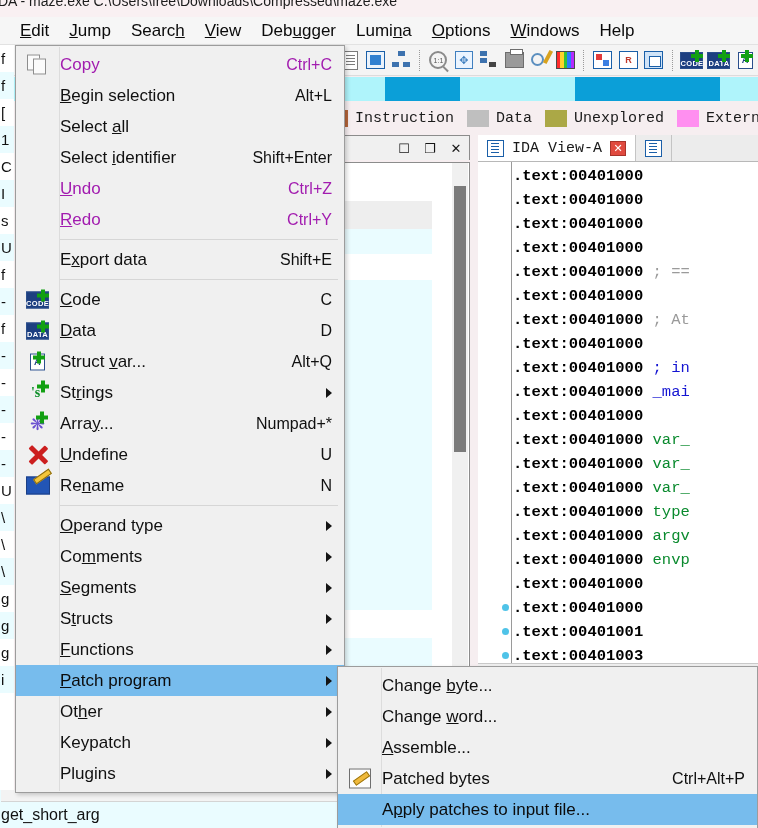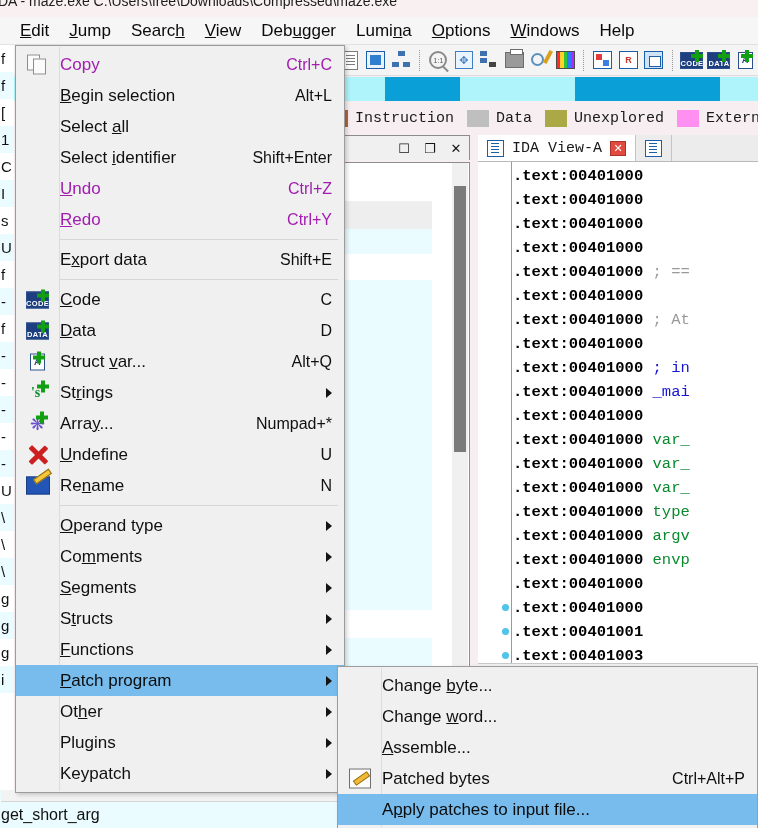--- a/index.html
+++ b/index.html
@@ -750,25 +750,25 @@
     </div>
     <div class="mrow sel">
       <span class="lbl"><u>P</u>atch program</span>
       <span class="arw"></span>
     </div>
     <div class="mrow">
       <span class="lbl">Ot<u>h</u>er</span>
       <span class="arw"></span>
     </div>
     <div class="mrow">
+      <span class="lbl">Keypatch</span>
+      <span class="arw"></span>
+    </div>
+    <div class="mrow">
       <span class="lbl">Plu<u>g</u>ins</span>
-      <span class="arw"></span>
-    </div>
-    <div class="mrow">
-      <span class="lbl">Keypatch</span>
       <span class="arw"></span>
     </div>
   </div>
 
   <div class="submenu">
     <div class="gutter"></div>
     <div class="mrow">
       <span class="lbl">Change <u>b</u>yte...</span>
     </div>
     <div class="mrow">

